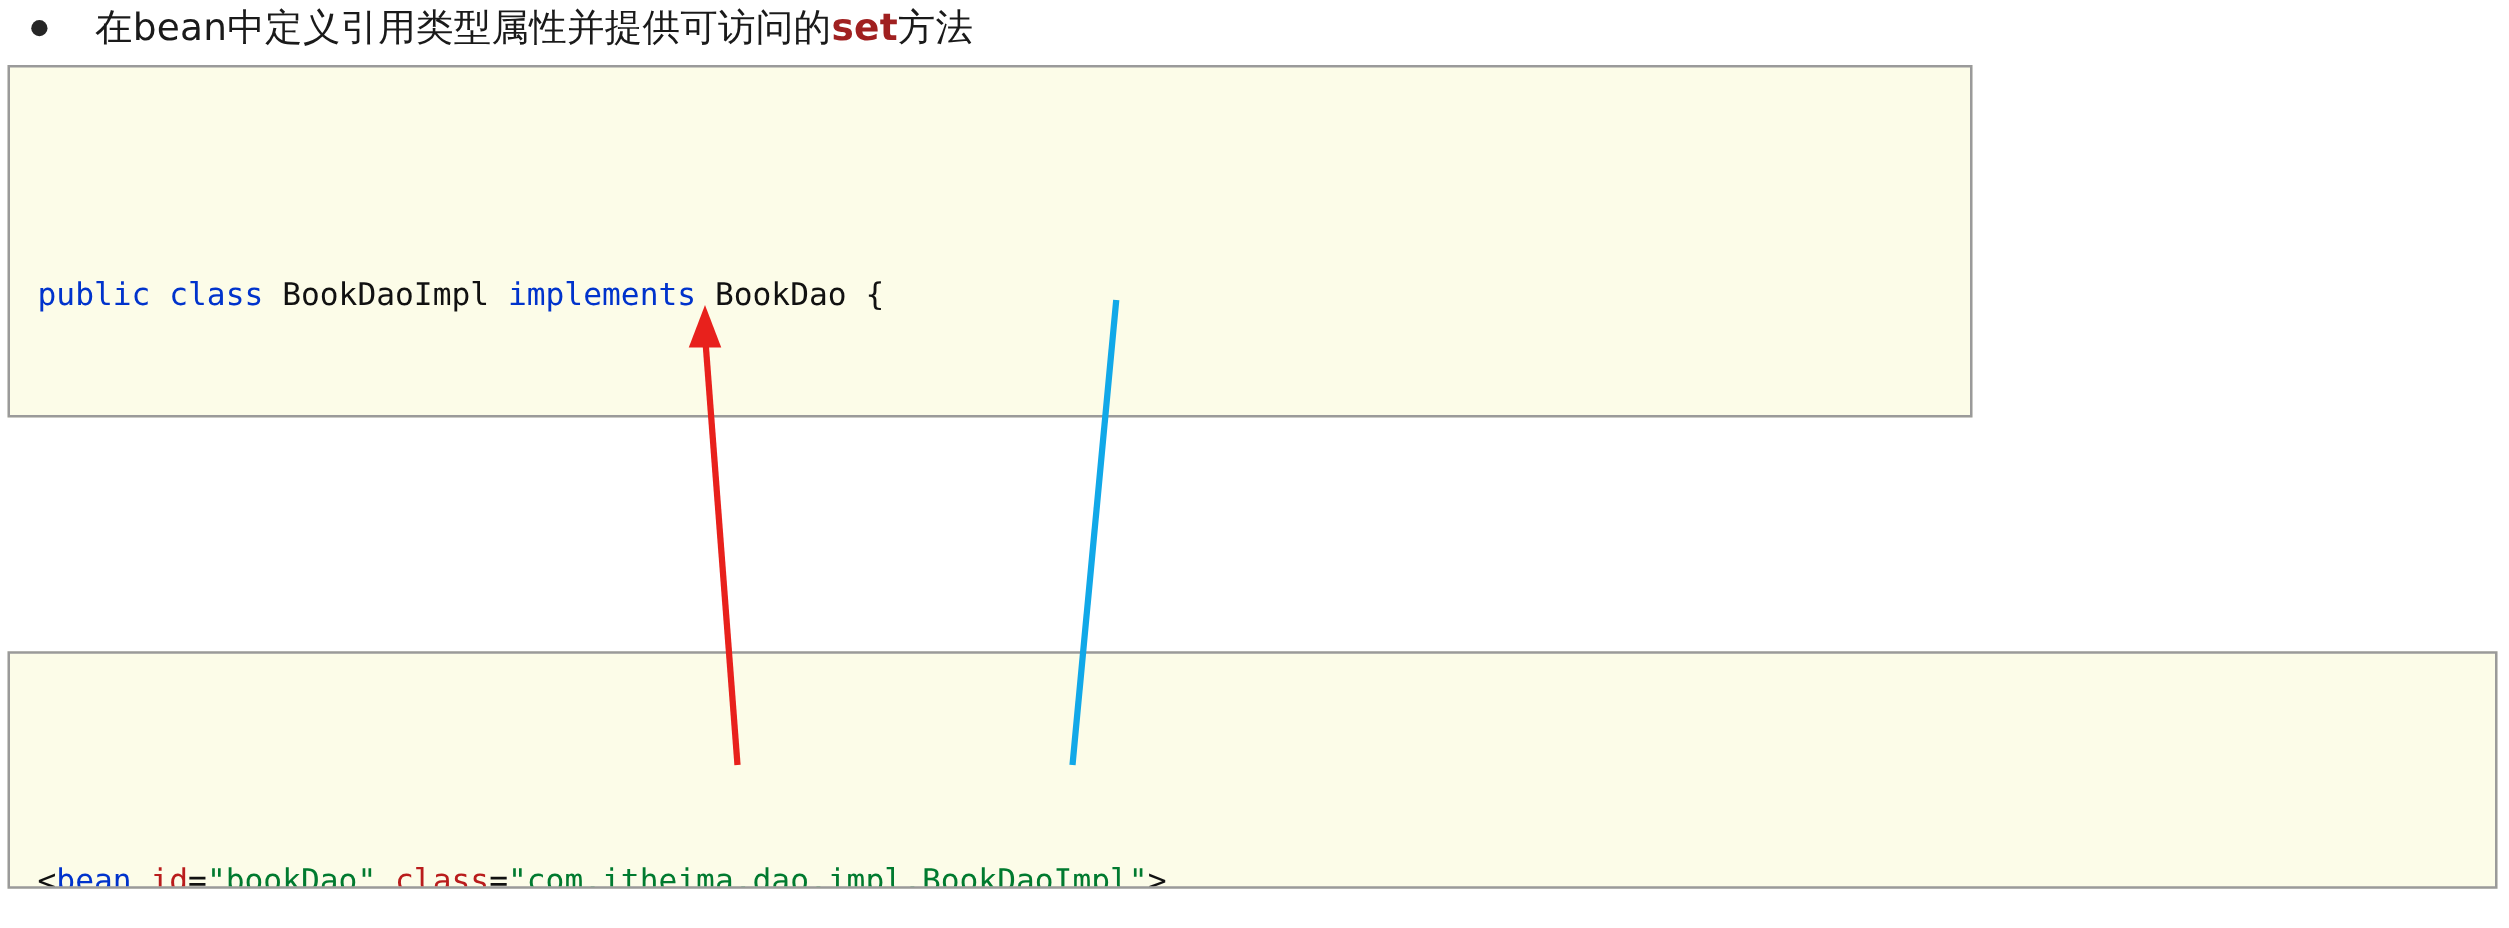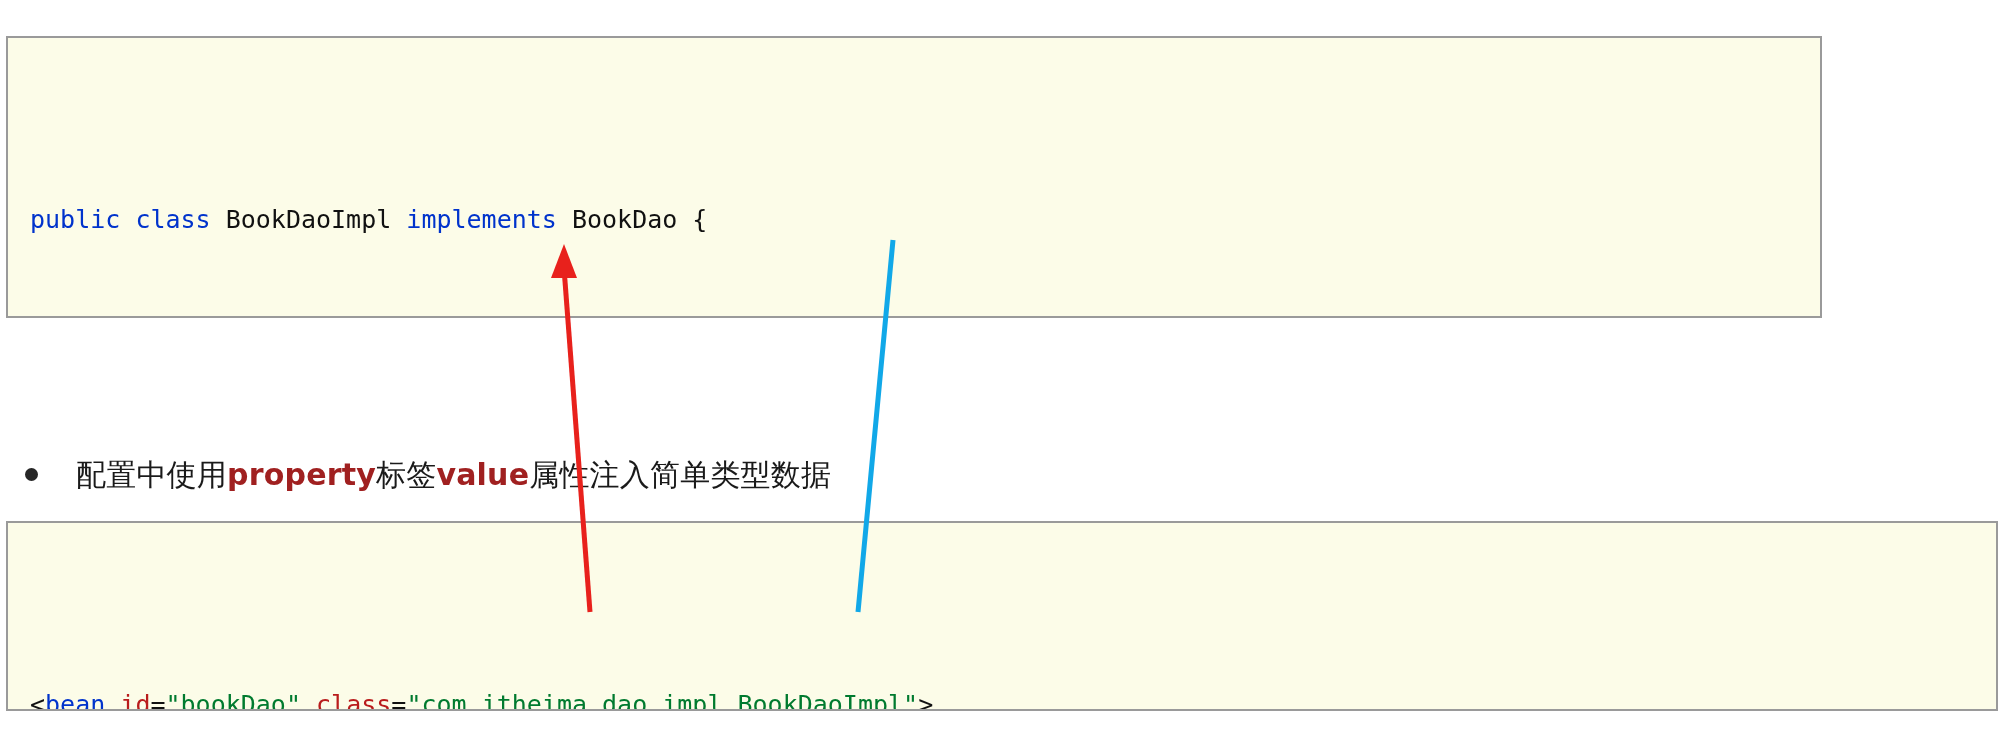--- a/index.html
+++ b/index.html
@@ -61,22 +61,22 @@
     font-family: "DejaVu Sans Mono", "Liberation Mono", monospace;
     font-size: 25px;
     line-height: 1.82;
     color: #111111;
     padding: 16px 18px 16px 22px;
     overflow: hidden;
     white-space: pre;
   }
   #code-java {
     left: 6px;
-    top: 36px;
-    width: 1816px;
+    top: 52px;
+    width: 1572px;
     height: 282px;
   }
   #code-xml {
     left: 6px;
     top: 521px;
     width: 1992px;
     height: 190px;
   }
   .code-line {
     height: 58px;
@@ -105,41 +105,41 @@
     width: 2007px;
     height: 742px;
     pointer-events: none;
   }
 </style>
 </head>
 <body>
 
 <div class="slide">
 
+  <div class="bullet-row" id="bullet-1">
+    <span class="bullet-dot"></span>
+    <span class="bullet-text"><span>在bean中定义引用类型属性并提供可访问的</span><span class="kw-red">set</span><span>方法</span></span>
+  </div>
 
   <div class="code-block" id="code-java">
 
     <div class="code-line"><span class="j-kw">public</span> <span class="j-kw">class</span> <span class="j-type">BookDaoImpl</span> <span class="j-kw">implements</span> <span class="j-type">BookDao</span> <span class="j-punct">{</span></div>
 
     
 
     
 
     
 
     
 
     
 
   </div>
 
-  <div class="bullet-row" id="bullet-2">
-    <span class="bullet-dot"></span>
-    <span class="bullet-text"><span>配置中使用</span><span class="kw-red">property</span><span>标签</span><span class="kw-red">value</span><span>属性注入简单类型数据</span></span>
-  </div>
 
   <div class="code-block" id="code-xml">
 
     <div class="code-line"><span class="x-punct">&lt;</span><span class="x-tag">bean</span> <span class="x-attr">id</span><span class="x-eq">=</span><span class="x-val">"bookDao"</span> <span class="x-attr">class</span><span class="x-eq">=</span><span class="x-val">"com.itheima.dao.impl.BookDaoImpl"</span><span class="x-punct">&gt;</span></div>
 
     
 
     
 
   </div>

